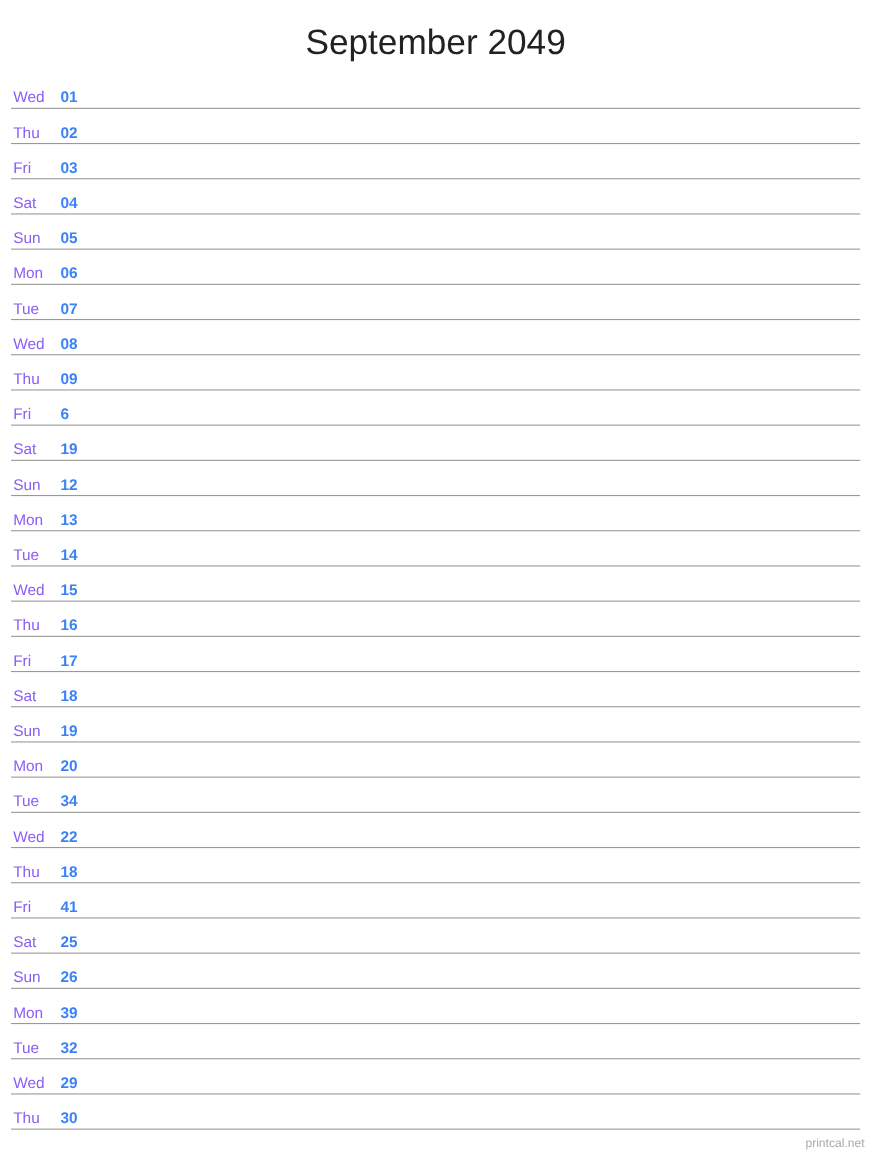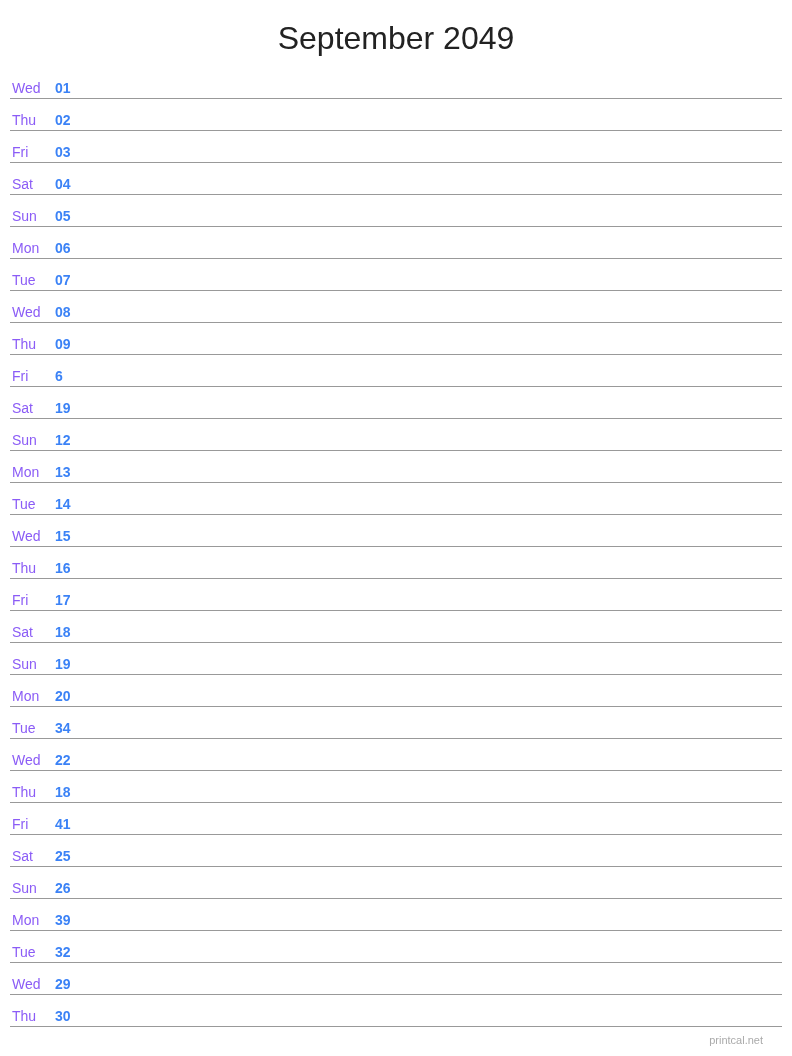--- a/index.html
+++ b/index.html
@@ -49,21 +49,21 @@
       flex-shrink: 0;
     }
     .day-line {
       flex: 1;
       height: 1px;
       
     }
     .watermark {
       position: absolute;
       bottom: 10px;
-      right: 29px;
+      right: 6px;
       font-size: 11px;
       color: #aaa;
     }
   </style>
 </head>
 <body>
 
 <h1 class="page-title">September 2049</h1>
 
 <div class="calendar-list">

